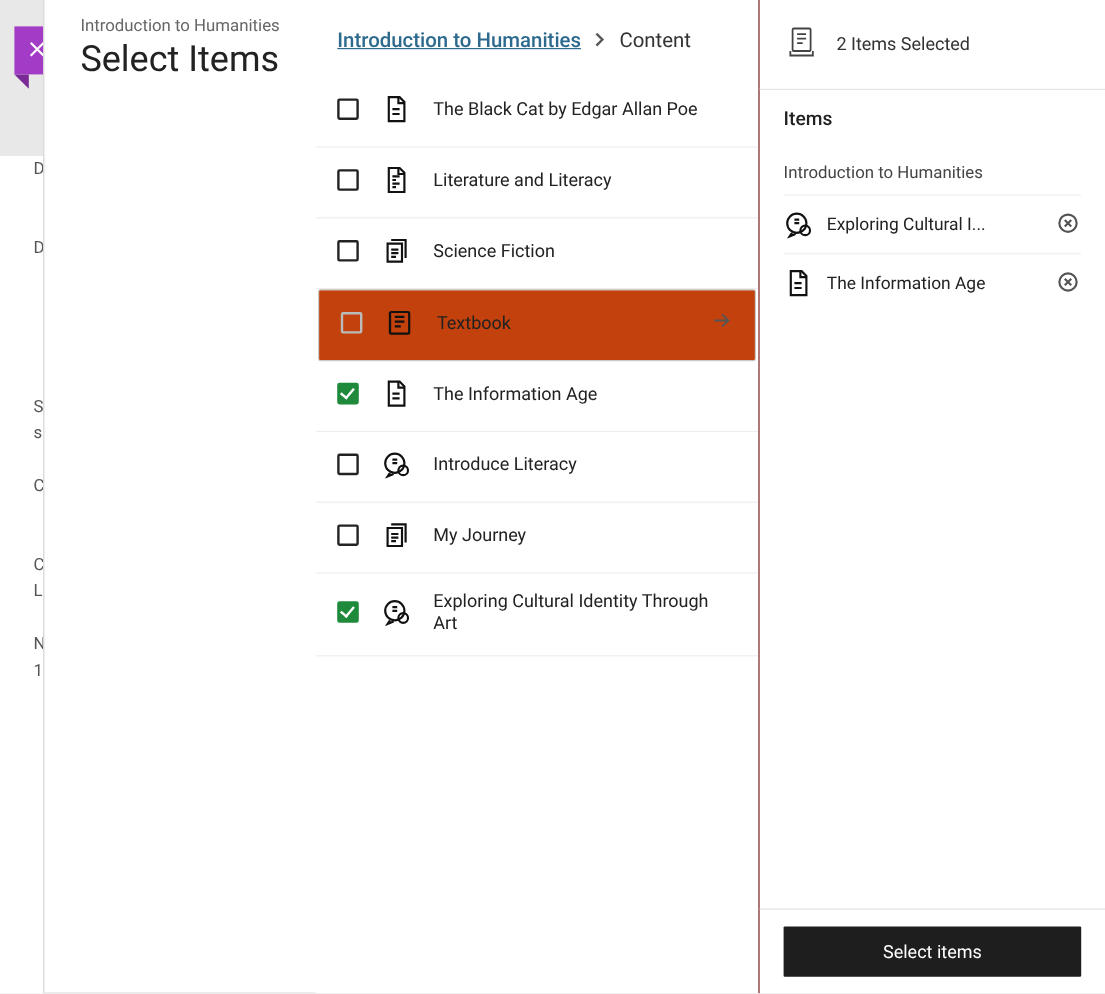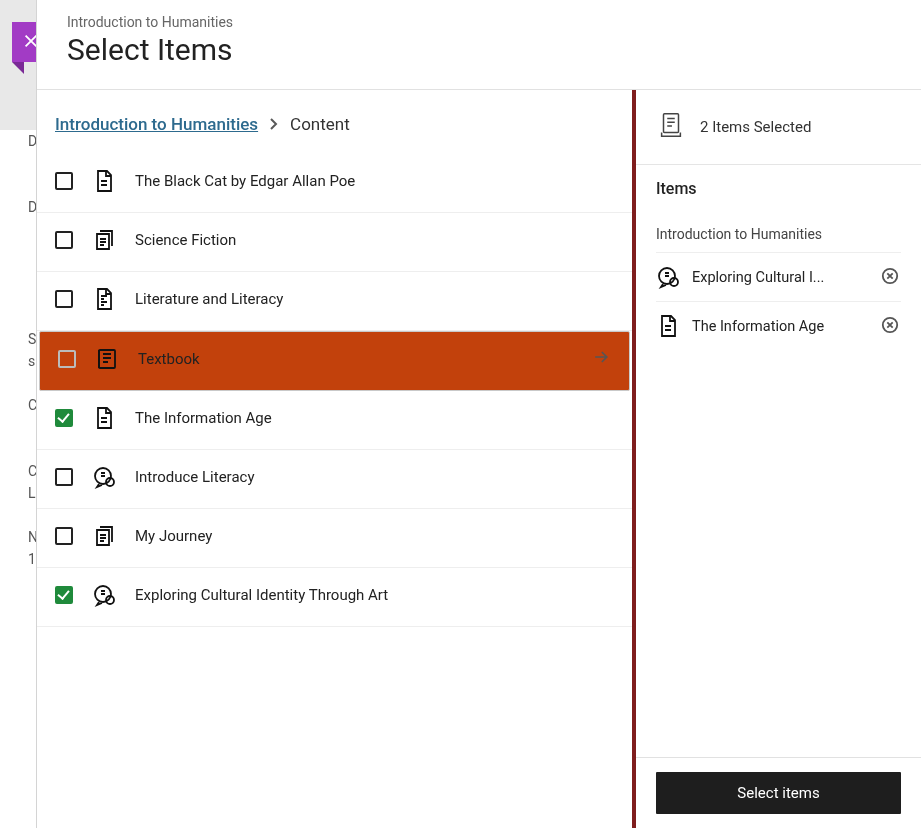--- a/index.html
+++ b/index.html
@@ -1,19 +1,19 @@
 <!DOCTYPE html>
 <html><head>
 <meta charset="utf-8">
 <style>
   * { box-sizing: border-box; margin:0; padding:0; font-family: -apple-system, BlinkMacSystemFont, "Segoe UI", Roboto, Helvetica, Arial, sans-serif; }
   body { width:921px; height:828px; background:#dcdcdc; overflow:hidden; position:relative; }
   .bg-panel { position:absolute; top:0; left:0; width:921px; height:828px; background:#e8e8e8; }
   .bg-left-strip { position:absolute; left:0; top:130px; width:36px; height:700px; background:#fff; color:#555; font-size:14px; line-height:22px; padding-left:28px;}
-  .modal { position:absolute; left:36px; top:0; right:0; bottom:0; background:#fff; border-left:1px solid #d4d4d4; display:flex; flex-direction:column; }
+  .modal { position:absolute; left:36px; top:0; right:0; bottom:0; background:#fff; border-left:1px solid #d4d4d4; display:flex; flex-direction:row; }
   .close-tab { position:absolute; left:12px; top:22px; width:40px; height:40px; background:#a23bc5; }
   .close-tab::after { content:""; position:absolute; left:0; top:40px; width:0; height:0; border-top:0 solid transparent; border-right:12px solid #7a2a96; border-bottom:12px solid transparent; border-left:0; transform: rotate(0deg);}
   .close-tab svg { width:18px; height:18px; position:absolute; left:10px; top:10px; stroke:#fff; stroke-width:2; fill:none;}
   
   .header { padding:14px 30px 22px 30px; border-bottom:1px solid #e1e1e1;}
   .header .subtitle { font-size:14px; color:#666; margin-bottom:2px; }
   .header .title { font-size:30px; color:#222; font-weight:400; }
   
   .body { flex:1; display:flex; overflow:hidden; }
   .left { flex:1; padding:24px 0 0 0; overflow:auto; }
@@ -27,21 +27,21 @@
   .item .chk.checked { background:#1f8a3b; border-color:#1f8a3b;}
   .item .chk.checked::after { content:""; position:absolute; left:3px; top:0px; width:5px; height:9px; border:solid #fff; border-width:0 2px 2px 0; transform:rotate(40deg);}
   .item .icon { width:26px; height:26px; flex-shrink:0; display:flex; align-items:center; justify-content:center;}
   .item .icon svg { stroke:#111; fill:none; stroke-width:1.8;}
   .item.folder { background:#c2410c; border:1px solid #c9c9c9; border-radius:2px; margin:0 2px; position:relative;}
   .item.folder .chk { border-color:#bbb;}
   .item.folder .arrow { margin-left:auto; }
   .item.folder .arrow svg { stroke:#555; fill:none; stroke-width:2; width:20px; height:20px;}
   .item .label { }
   
-  .right { width:289px; border-left:4px solid #7f1d1d; display:flex; flex-direction:column;}
+  .right { width:289px; border-left:1px solid #7f1d1d; display:flex; flex-direction:column;}
   .right-top { display:flex; align-items:center; gap:14px; padding:20px 20px 20px 20px; border-bottom:1px solid #e5e5e5;}
   .right-top .icon svg { width:30px; height:30px; stroke:#444; fill:none; stroke-width:1.6;}
   .right-top .count { font-size:15px; color:#333;}
   .right-body { flex:1; padding:14px 20px; overflow:auto;}
   .right-body h3 { font-size:16px; font-weight:500; color:#222; margin-bottom:28px;}
   .sel-group { font-size:14px; color:#444; margin-bottom:10px;}
   .sel-item { display:flex; align-items:center; gap:12px; padding:12px 0; border-top:1px solid #eee;}
   .sel-item:first-of-type { border-top:1px solid #eee; margin-top:0;}
   .sel-item .icon { width:24px; height:24px; display:flex; align-items:center; justify-content:center;}
   .sel-item .icon svg { stroke:#111; fill:none; stroke-width:1.8; width:24px; height:24px;}
@@ -102,37 +102,37 @@
                 <path d="M14 2v5h5"></path>
                 <path d="M9 12h6M9 16h6"></path>
               </svg>
             </div>
             <div class="label">The Black Cat by Edgar Allan Poe</div>
           </div>
           <div class="item">
             <div class="chk"></div>
             <div class="icon">
               <svg viewBox="0 0 24 24" width="24" height="24">
+                <path d="M6 2h9l4 4v16H6z"></path>
+                <path d="M14 2v5h5"></path>
+                <path d="M9 9h6M9 12h3M9 15h6M9 18h3"></path>
+              </svg>
+            </div>
+            <div class="label">Literature and Literacy</div>
+          </div>
+          <div class="item">
+            <div class="chk"></div>
+            <div class="icon">
+              <svg viewBox="0 0 24 24" width="24" height="24">
                 <path d="M5 6h12v15H5z"></path>
                 <path d="M8 3h12v15"></path>
                 <path d="M8 11h6M8 14h6M8 17h4"></path>
               </svg>
             </div>
             <div class="label">Science Fiction</div>
-          </div>
-          <div class="item">
-            <div class="chk"></div>
-            <div class="icon">
-              <svg viewBox="0 0 24 24" width="24" height="24">
-                <path d="M6 2h9l4 4v16H6z"></path>
-                <path d="M14 2v5h5"></path>
-                <path d="M9 9h6M9 12h3M9 15h6M9 18h3"></path>
-              </svg>
-            </div>
-            <div class="label">Literature and Literacy</div>
           </div>
           <div class="item folder">
             <div class="chk"></div>
             <div class="icon">
               <svg viewBox="0 0 24 24" width="24" height="24">
                 <rect x="4" y="3" width="16" height="18" rx="1"></rect>
                 <path d="M8 7h8M8 11h8M8 15h5"></path>
                 <path d="M4 3v18"></path>
               </svg>
             </div>

